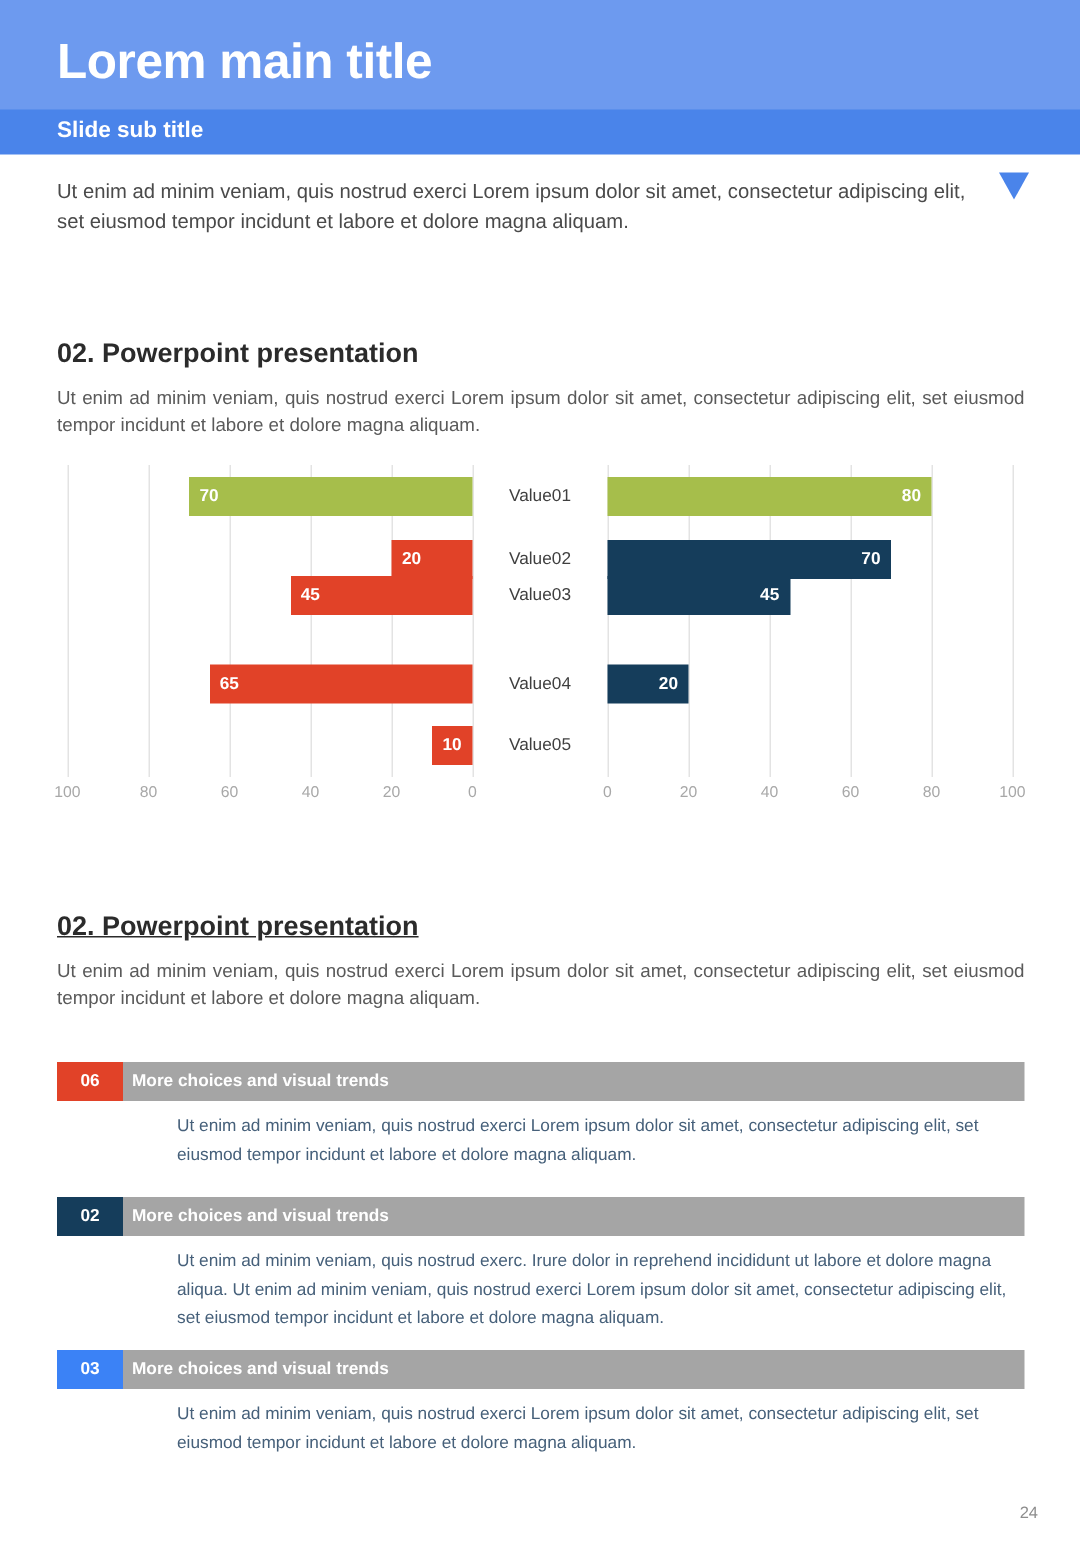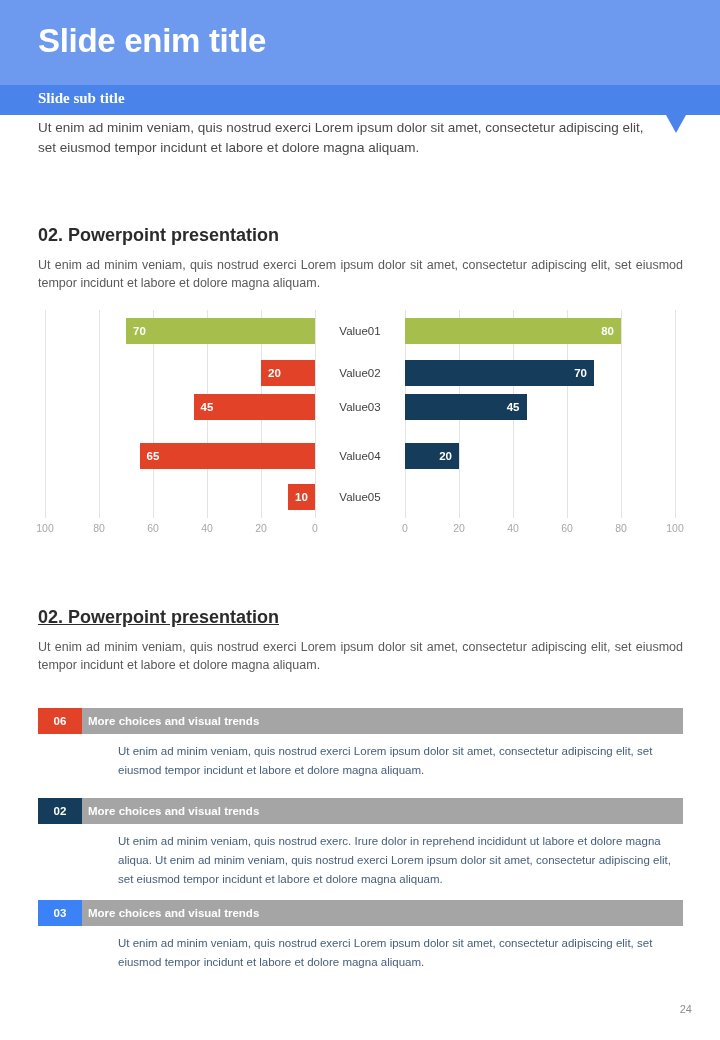--- a/index.html
+++ b/index.html
@@ -29,25 +29,24 @@
     left: 38px;
     top: 22px;
     font-size: 33px;
     font-weight: bold;
     color: #ffffff;
     letter-spacing: -0.3px;
     white-space: nowrap;
   }
   .header-sub {
     position: absolute;
-    left: 0; top: 85px;
+    left: 0; top: 73px;
     width: 720px;
     height: 30px;
     background: #4a84ea;
-    font-family: Liberation Serif, serif;
   }
   .header-sub-title {
     position: absolute;
     left: 38px;
     top: 5px;
     font-size: 15px;
     font-weight: bold;
     color: #ffffff;
     white-space: nowrap;
   }
@@ -252,21 +251,21 @@
     right: 28px;
     top: 1003px;
     font-size: 11px;
     color: #8d8d8d;
   }
 </style>
 </head>
 <body>
 
 <div class="header-main">
-  <div class="header-main-title">Slide enim title</div>
+  <div class="header-main-title">Lorem main title</div>
 </div>
 <div class="header-sub">
   <div class="header-sub-title">Slide sub title</div>
 </div>
 <div class="header-pointer"></div>
 <div class="header-lead">Ut enim ad minim veniam, quis nostrud exerci  Lorem ipsum dolor sit amet, consectetur adipiscing elit, set eiusmod tempor incidunt et labore et dolore magna aliquam.</div>
 
 <div class="section-title" id="sec1-title">02. Powerpoint presentation</div>
 <div class="section-body" id="sec1-body">Ut enim ad minim veniam, quis nostrud exerci  Lorem ipsum dolor sit amet, consectetur adipiscing elit, set eiusmod tempor incidunt et labore et dolore magna aliquam.</div>
 
@@ -305,21 +304,21 @@
             <span class="bar-label">20</span>
           </div>
         </div>
         <div class="cat-label">Value02</div>
         <div class="bar-right-wrap">
           <div class="bar bar-right" style="width: 189px; background: rgb(21, 61, 91);">
             <span class="bar-label">70</span>
           </div>
         </div>
       </div>
-      <div class="chart-row" style="top: 76px;">
+      <div class="chart-row" style="top: 66px;">
         <div class="bar-left-wrap">
           <div class="bar bar-left" style="width: 121.5px; background: rgb(225, 66, 40);">
             <span class="bar-label">45</span>
           </div>
         </div>
         <div class="cat-label">Value03</div>
         <div class="bar-right-wrap">
           <div class="bar bar-right" style="width: 121.5px; background: rgb(21, 61, 91);">
             <span class="bar-label">45</span>
           </div>

